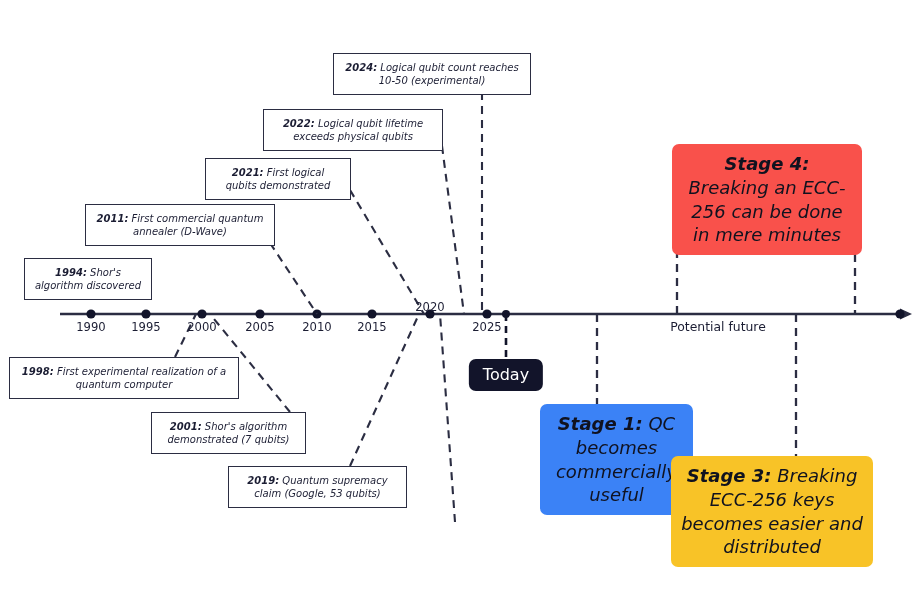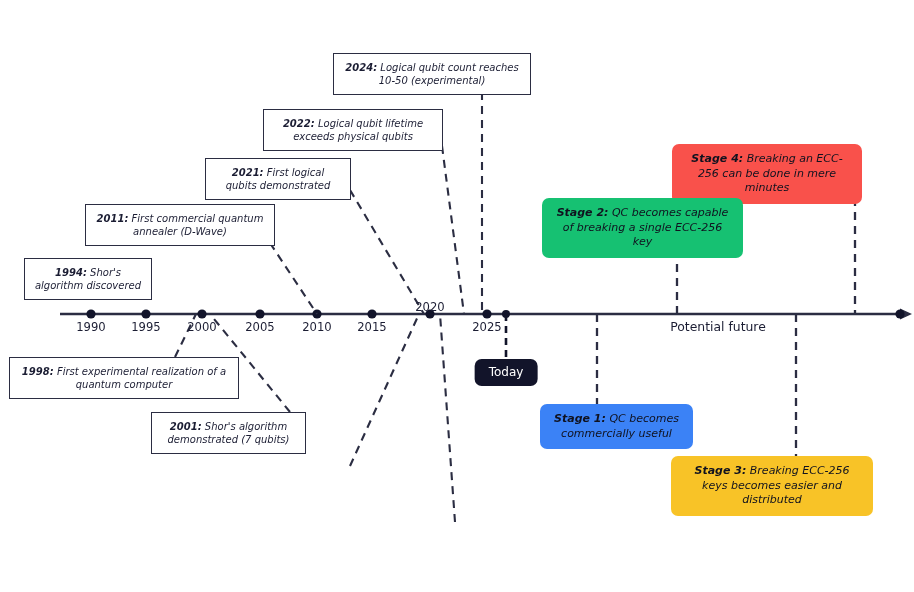--- a/index.html
+++ b/index.html
@@ -36,21 +36,21 @@
   }
   .evt b, .stage b {
     font-weight: bold;
     font-style: italic;
   }
   .stage {
     position: absolute;
     box-sizing: border-box;
     border-radius: 7px;
     color: #10121f;
-    font-size: 11px;
+    font-size: 18px;
     font-style: italic;
     line-height: 1.32;
     text-align: center;
     padding: 8px 10px;
     z-index: 4;
   }
   .stage1 { background: #3b82f6; }
   .stage2 { background: #16c172; }
   .stage3 { background: #f8c327; }
   .stage4 { background: #f9514b; }
@@ -71,21 +71,21 @@
     font-style: normal;
     transform: translateX(-50%);
     white-space: nowrap;
     z-index: 3;
   }
   .today {
     position: absolute;
     background: #12142a;
     color: #ffffff;
     border-radius: 7px;
-    font-size: 12px;
+    font-size: 16px;
     font-style: normal;
     padding: 6px 14px 7px;
     transform: translateX(-50%);
     white-space: nowrap;
     z-index: 5;
   }
 </style>
 </head>
 <body>
 
@@ -166,31 +166,31 @@
   <div class="evt" style="left:9px;   top:357px; width:230px;">
     <b>1998:</b>
     <span>First experimental realization of a quantum computer</span>
   </div>
 
   <div class="evt" style="left:151px; top:412px; width:155px;">
     <b>2001:</b>
     <span>Shor's algorithm demonstrated (7 qubits)</span>
   </div>
 
+  <div class="evt" style="left:228px; top:466px; width:179px;">
+    <b>2019:</b>
+    <span>Quantum supremacy claim (Google, 53 qubits)</span>
+  </div>
 
 
   <div class="stage stage4" style="left:672px; top:144px; width:190px;">
     <b>Stage 4:</b>
     <span>Breaking an ECC-256 can be done in mere minutes</span>
   </div>
 
-  <div class="stage stage2" style="left:542px; top:198px; width:201px;">
-    <b>Stage 2:</b>
-    <span>QC becomes capable of breaking a single ECC-256 key</span>
-  </div>
 
   <div class="stage stage1" style="left:540px; top:404px; width:153px;">
     <b>Stage 1:</b>
     <span>QC becomes commercially useful</span>
   </div>
 
   <div class="stage stage3" style="left:671px; top:456px; width:202px;">
     <b>Stage 3:</b>
     <span>Breaking ECC-256 keys becomes easier and distributed</span>
   </div>

